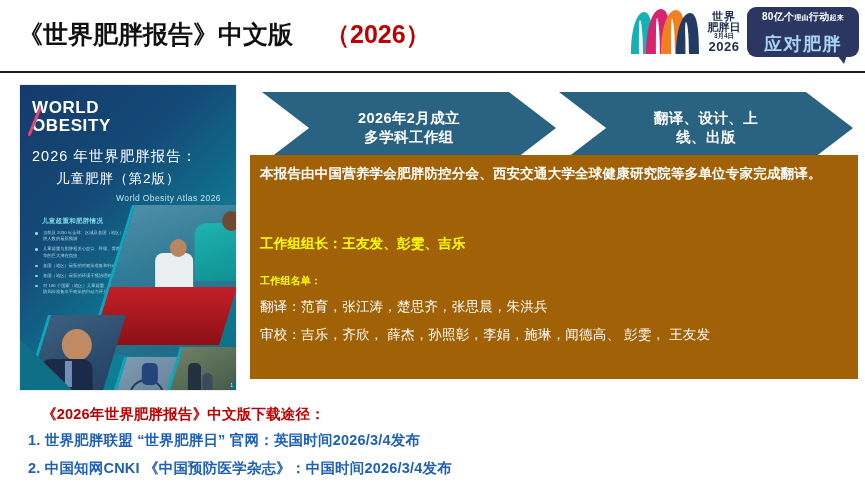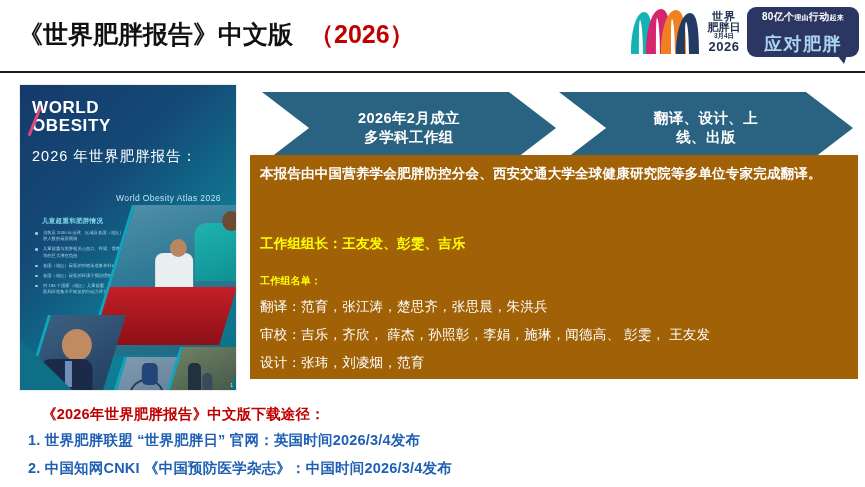--- a/index.html
+++ b/index.html
@@ -16,21 +16,21 @@
     position: absolute; left: 18px; top: 18px;
     display: flex; align-items: flex-start; gap: 6px;
     white-space: nowrap;
   }
   .title-main {
     font-size: 25px; font-weight: bold; color: #111111;
     letter-spacing: 0px;
   }
   .title-year {
     font-size: 25px; font-weight: bold; color: #C00000;
-    margin-left: 10px;
+    margin-left: 26px;
   }
   .title-rule {
     position: absolute; left: 0px; top: 71px; width: 865px; height: 2px;
     background: #1a1a1a;
   }
 
   
   .logo-cluster {
     position: absolute; right: 6px; top: 3px;
     width: 232px; height: 58px;
@@ -306,20 +306,21 @@
 
   <div class="cover">
     <div class="cover-logo">
       <div class="cl-w">WORLD</div>
       <div class="cl-o">
         <span class="slash"></span>
         <span>OBESITY</span>
       </div>
     </div>
     <div class="cover-t1">2026 年世界肥胖报告：</div>
+    <div class="cover-t2">儿童肥胖（第2版）</div>
     <div class="cover-t3">World Obesity Atlas 2026</div>
     <div class="cover-sub">儿童超重和肥胖情况</div>
     <ul class="cover-bullets">
       <li>当前及 2030 年全球、区域及各国（地区）儿童超重与肥胖人数的最新预测</li>
       <li>儿童超重与肥胖相关心血管、呼吸、骨骼肌及代谢共病年华的巨大潜在负担</li>
       <li>各国（地区）最新的对政策准备和行动情况（地区）评估</li>
       <li>各国（地区）最新的环境干预治理政策准备（地区）评估</li>
       <li>对 186 个国家（地区）儿童超重、肥胖的流行现状及其预防风险准备水平政策的行动力评分</li>
     </ul>
     <div class="cover-date">2026 年 3 月</div>
@@ -358,21 +359,20 @@
 线、出版</span>
     </div>
   </div>
 
   <div class="panel">
     <div class="panel-intro">本报告由中国营养学会肥胖防控分会、西安交通大学全球健康研究院等多单位专家完成翻译。</div>
     <div class="panel-leader">工作组组长：王友发、彭雯、吉乐</div>
     <div class="panel-roster-title">工作组名单：</div>
     <div class="roster-row roster-0">翻译：范育，张江涛，楚思齐，张思晨，朱洪兵</div>
     <div class="roster-row roster-1">审校：吉乐，齐欣， 薛杰，孙照彰，李娟，施琳，闻德高、 彭雯， 王友发</div>
-    <div class="roster-row roster-2">设计：张玮，刘凌烟，范育</div>
   </div>
 
   <div class="footer">
     <div class="footer-title">《2026年世界肥胖报告》中文版下载途径：</div>
     <div class="footer-line footer-line-0">1. 世界肥胖联盟 “世界肥胖日” 官网：英国时间2026/3/4发布</div>
     <div class="footer-line footer-line-1">2. 中国知网CNKI 《中国预防医学杂志》：中国时间2026/3/4发布</div>
   </div>
 
 </div>
 

